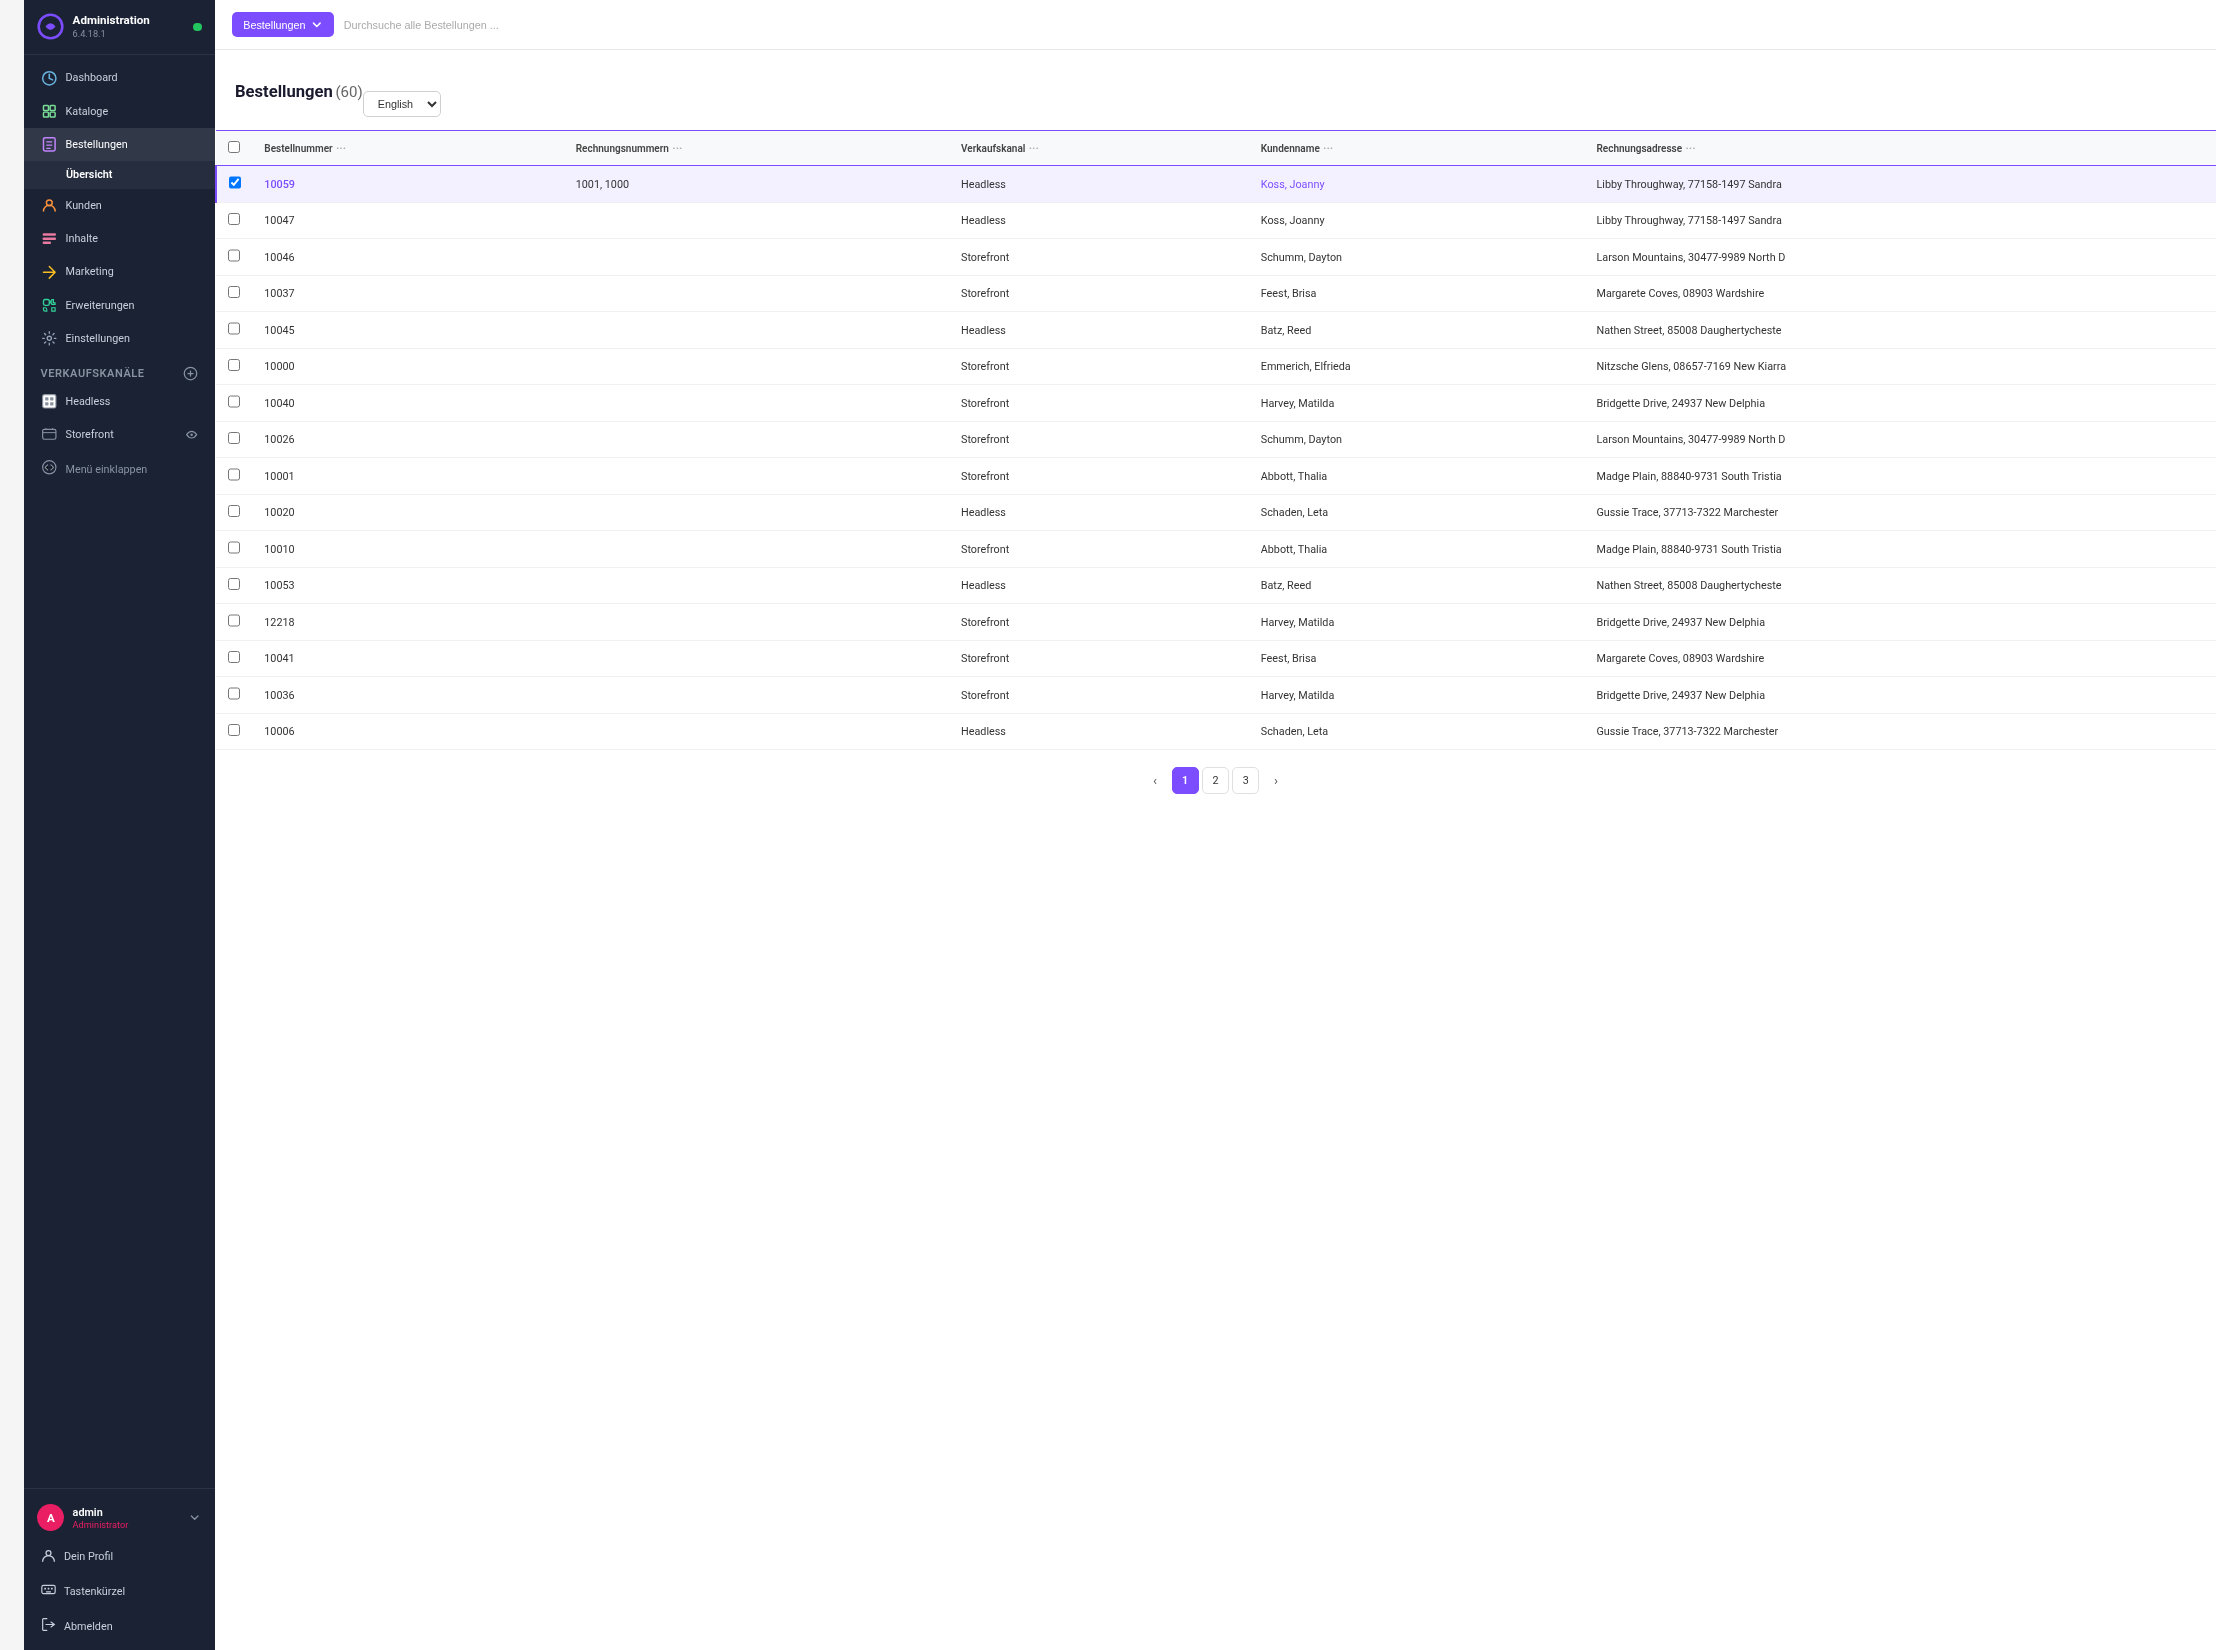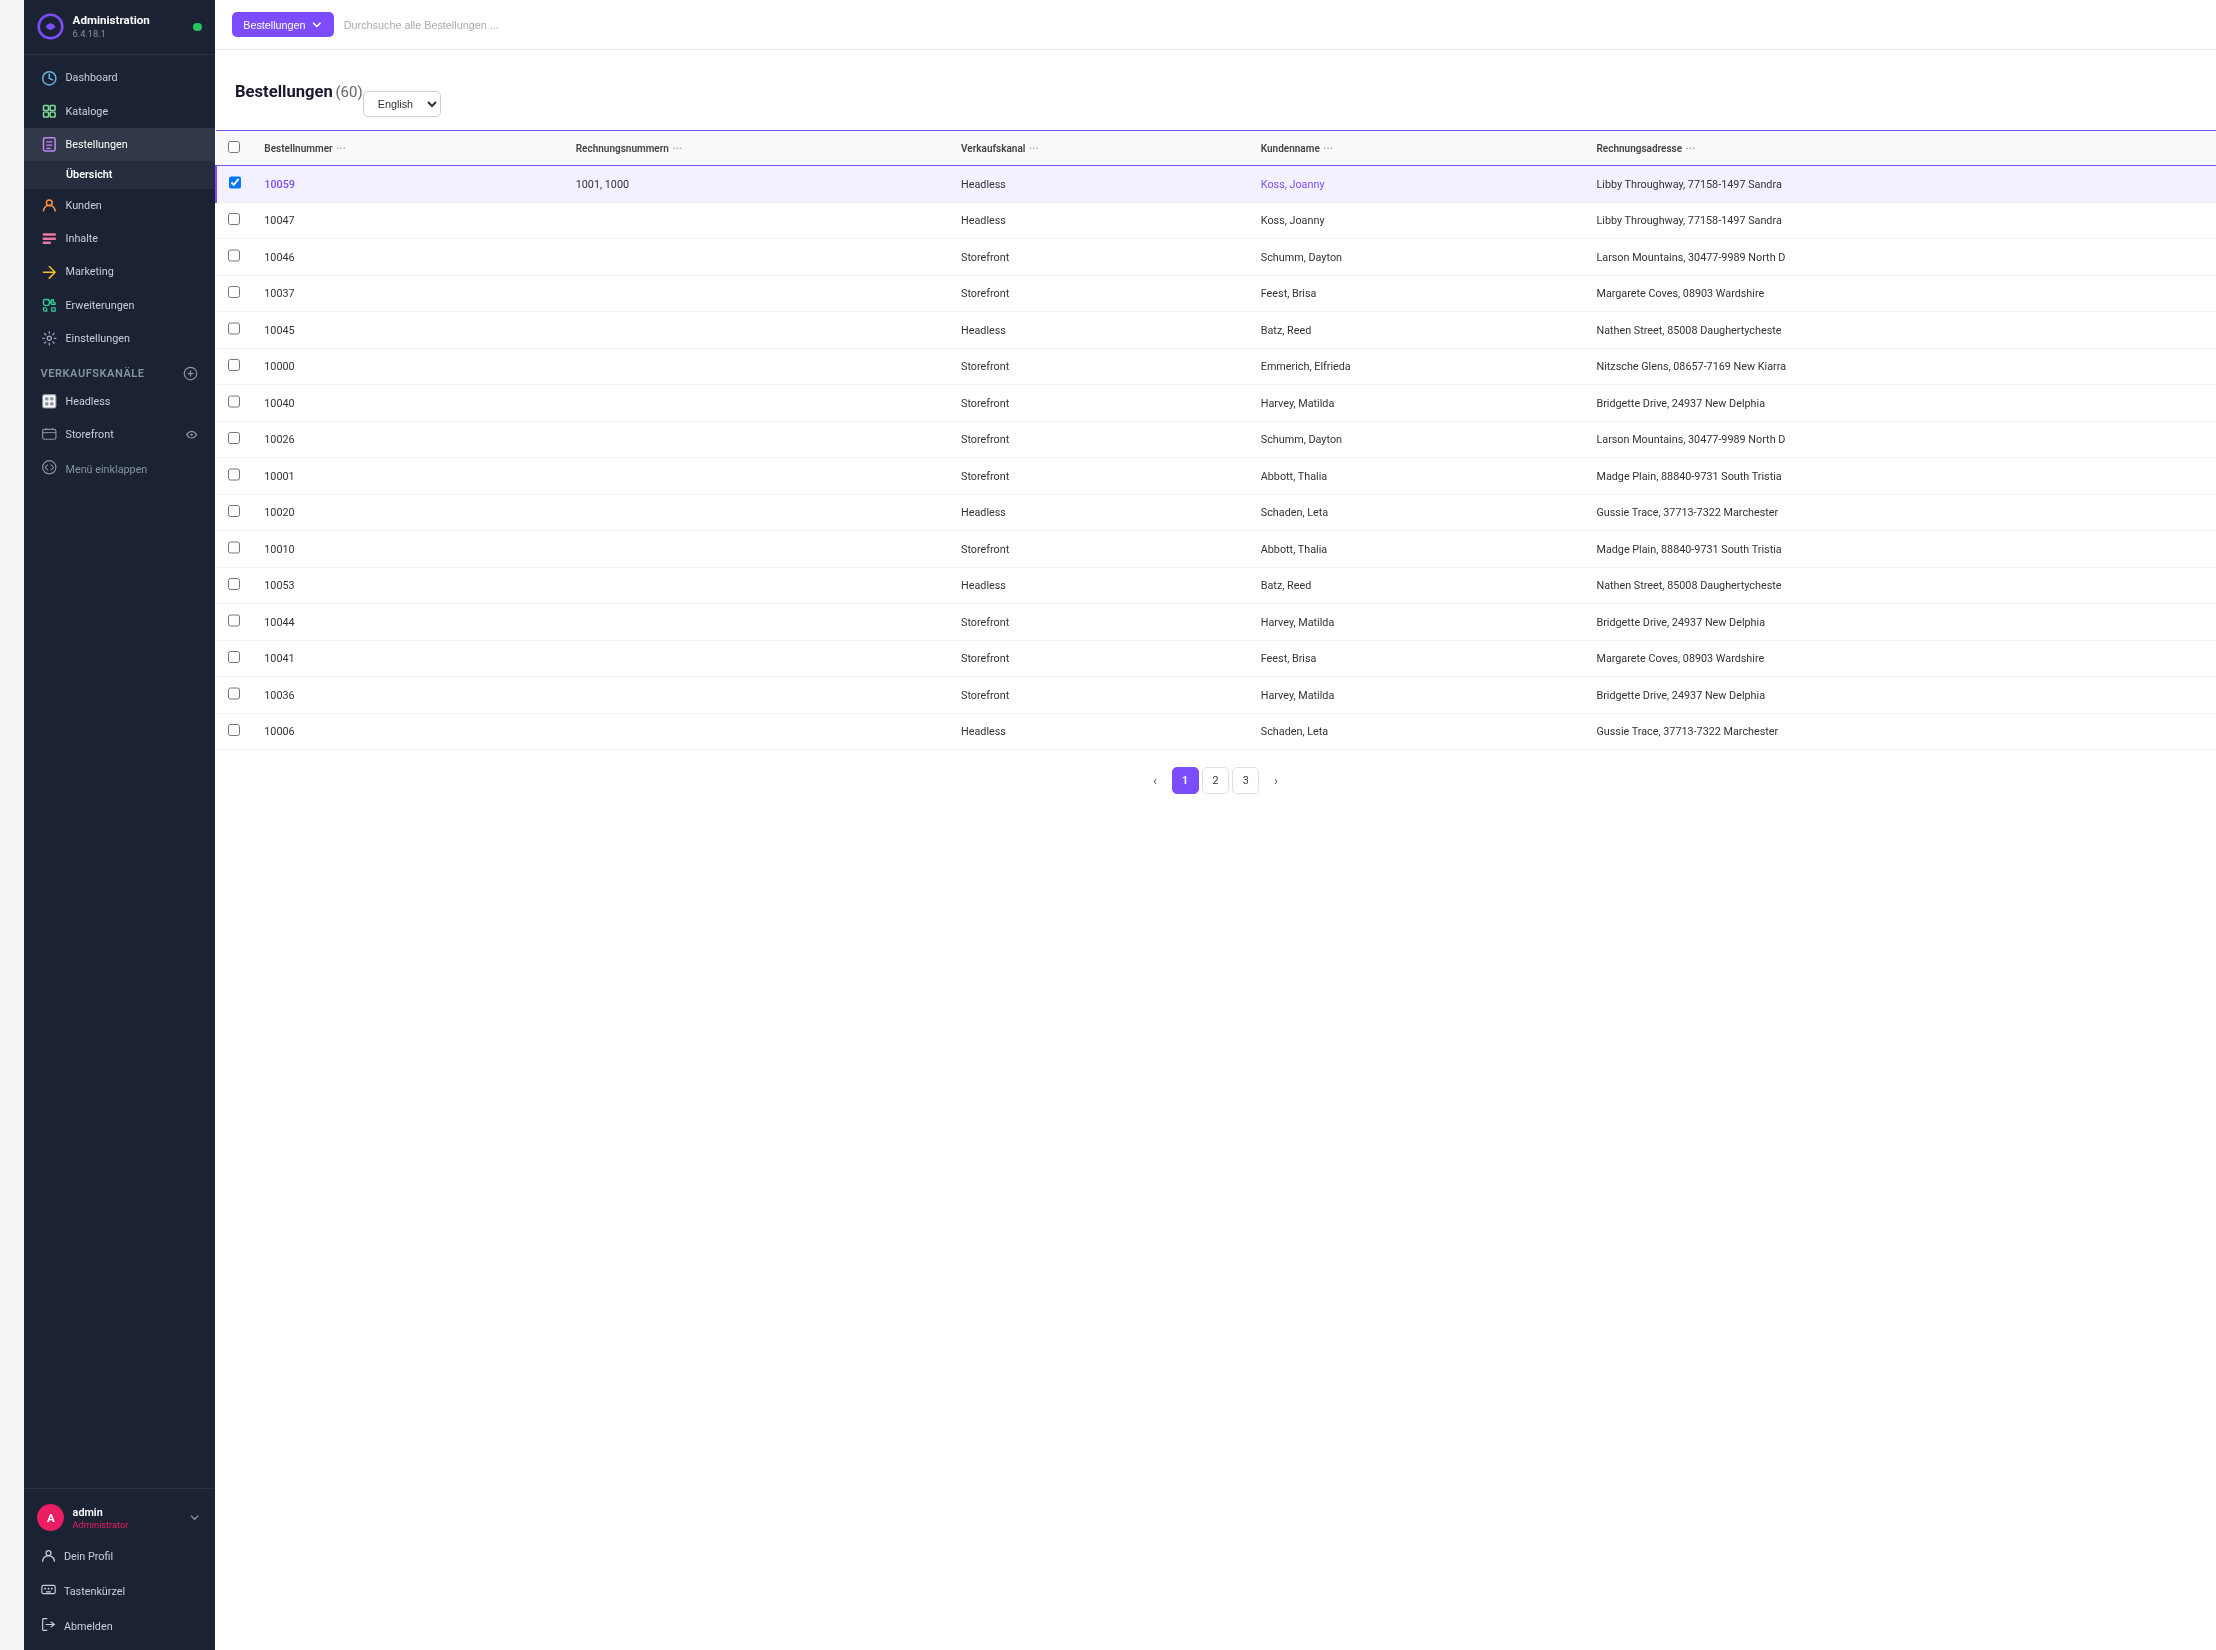--- a/index.html
+++ b/index.html
@@ -426,21 +426,21 @@
             <tr>
               <td><input type="checkbox" class="checkbox" style=""></td>
               <td>10053</td>
               <td></td>
               <td>Headless</td>
               <td>Batz, Reed</td>
               <td>Nathen Street, 85008 Daughertycheste</td>
             </tr>
             <tr>
               <td><input type="checkbox" class="checkbox" style=""></td>
-              <td>10044</td>
+              <td>12218</td>
               <td></td>
               <td>Storefront</td>
               <td>Harvey, Matilda</td>
               <td>Bridgette Drive, 24937 New Delphia</td>
             </tr>
             <tr>
               <td><input type="checkbox" class="checkbox" style=""></td>
               <td>10041</td>
               <td></td>
               <td>Storefront</td>

